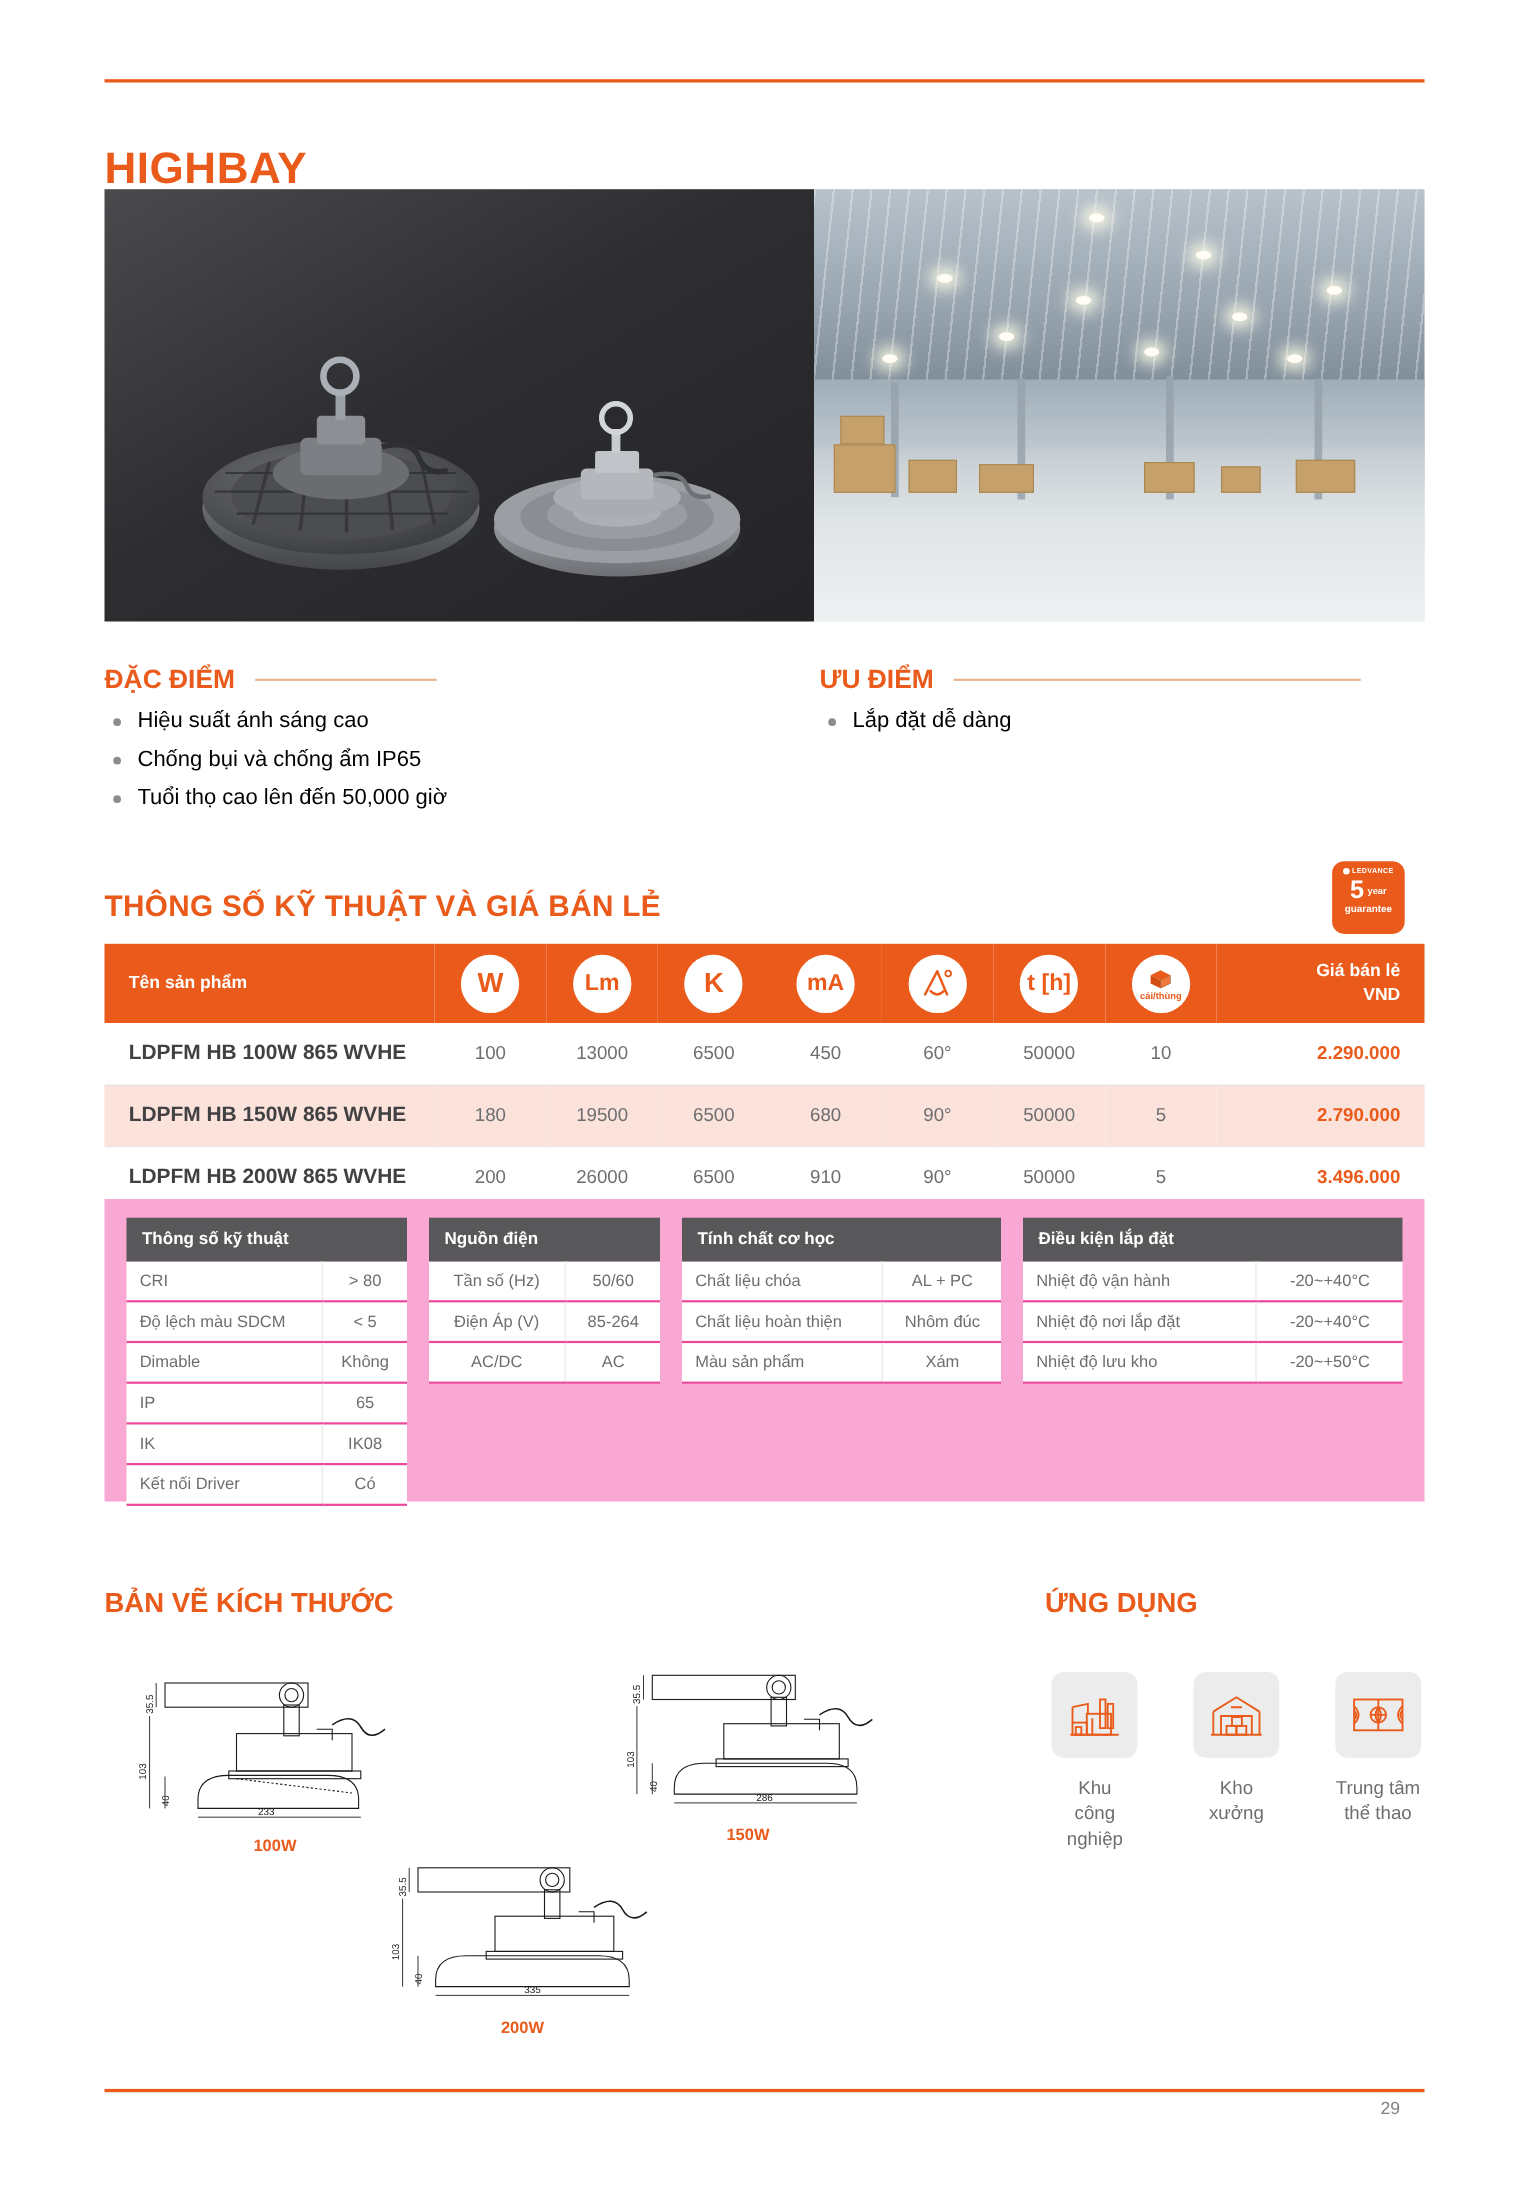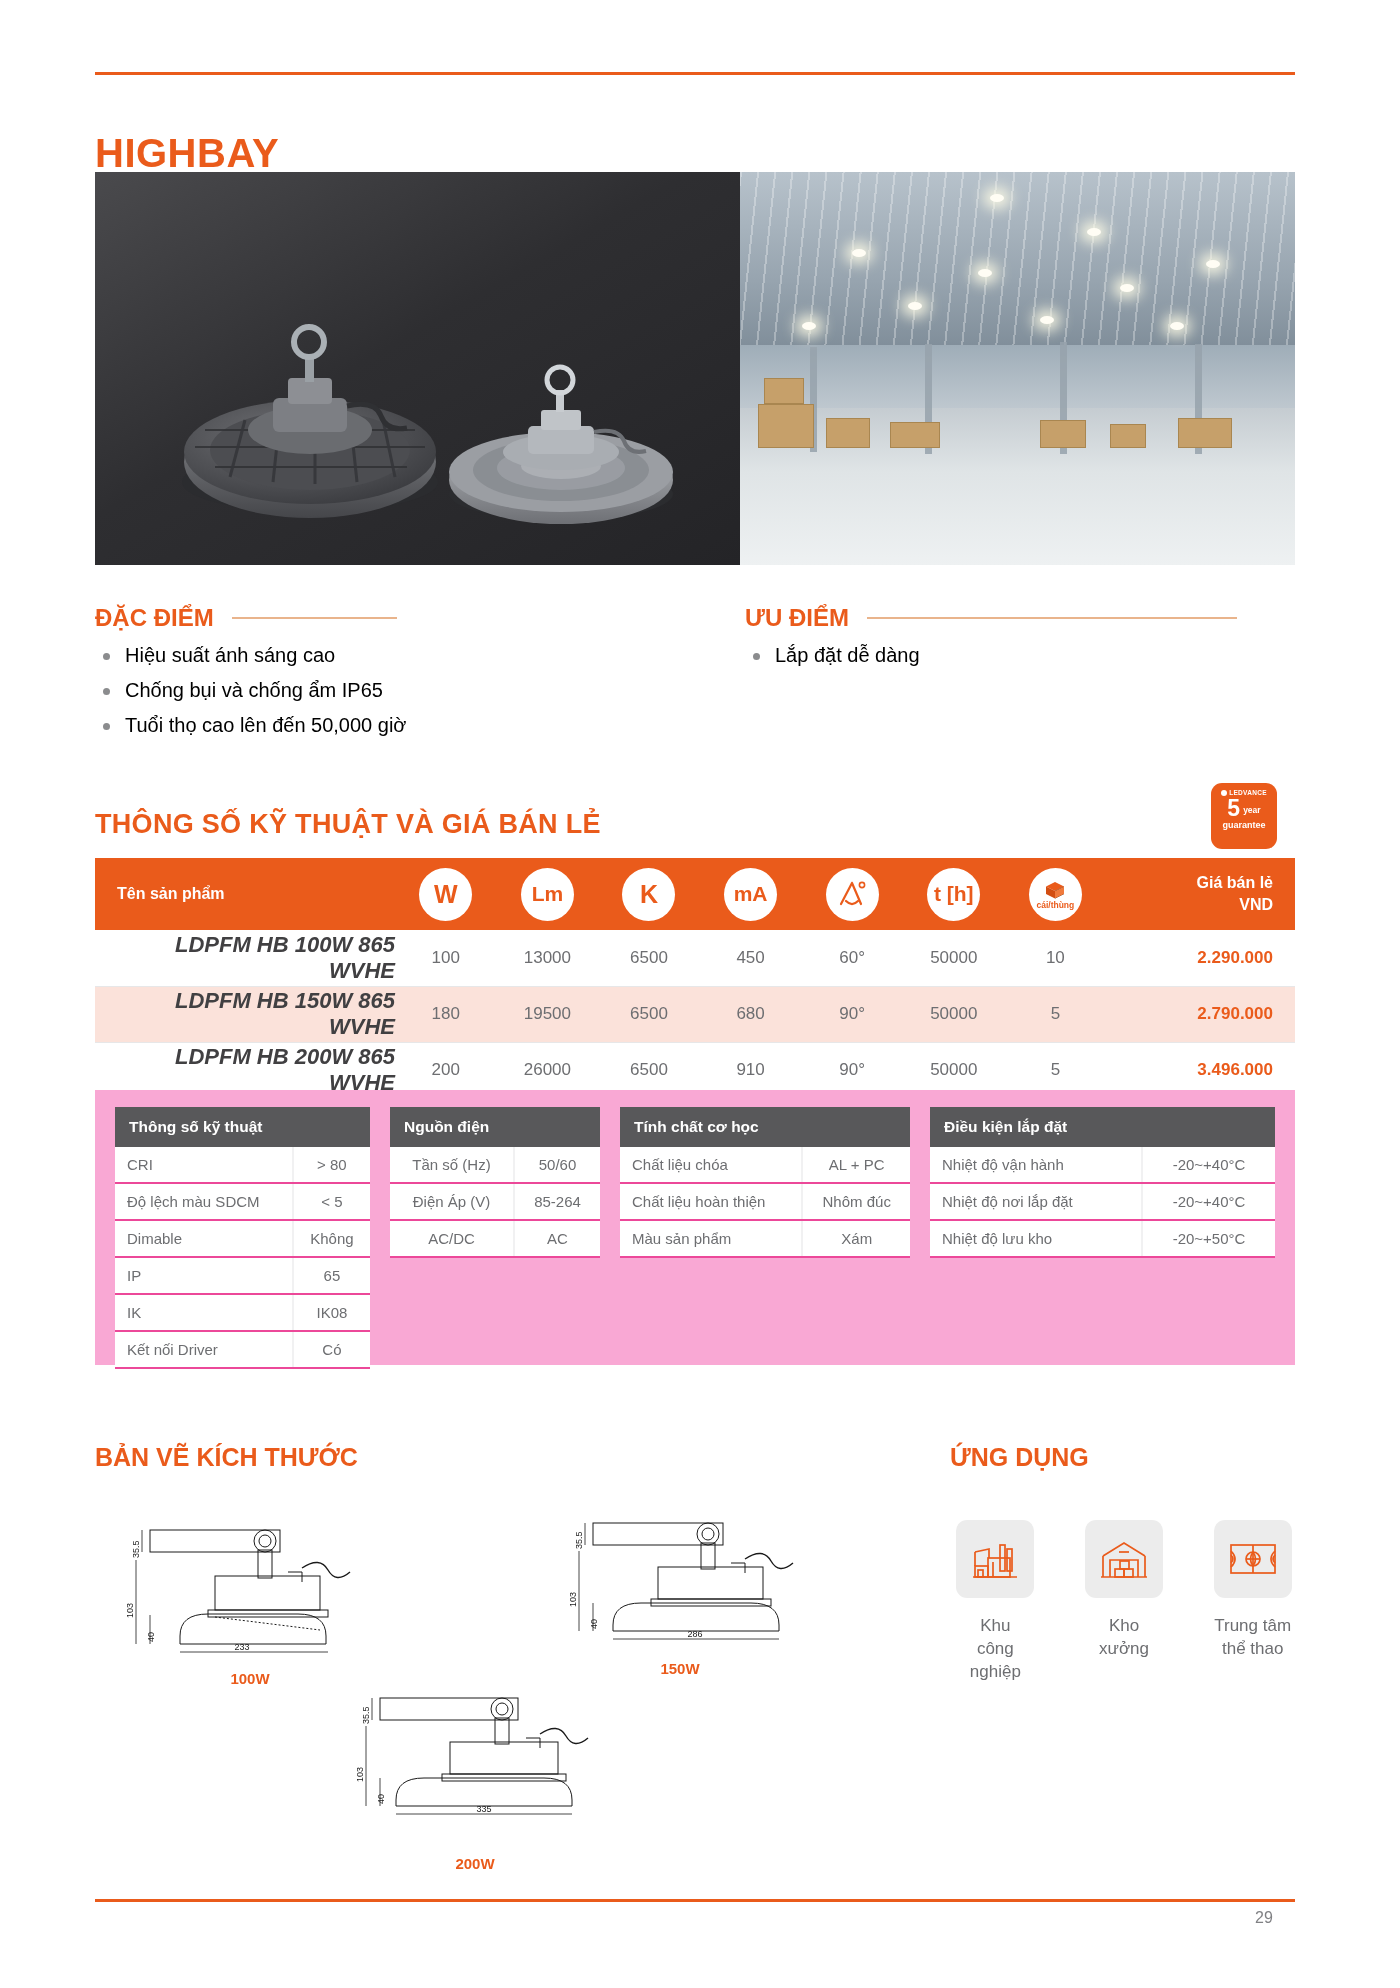--- a/index.html
+++ b/index.html
@@ -107,21 +107,21 @@
     color: #ea5b1b; display: inline-flex; align-items: center; justify-content: center;
     font-weight: bold; font-size: 25px;
   }
   .circ.sm { font-size: 21px; }
   .th-price { text-align: right; padding-right: 22px; font-size: 17px; line-height: 22px; }
 
   .ptable tbody tr { height: 56px; border-bottom: 1px solid #e7e7e8; }
   .ptable tbody tr.alt { background: #fbe2da; }
   .ptable tbody td { font-size: 17px; color: #6d6e71; text-align: center; }
   .ptable tbody td.name {
-    text-align: right; padding-left: 22px; font-weight: bold; color: #414042; font-size: 22px; font-style: italic;
+    text-align: left; padding-left: 22px; font-weight: bold; color: #414042; font-size: 19px;
   }
   .ptable tbody td.price {
     text-align: right; padding-right: 22px; font-weight: bold; color: #ea5b1b; font-size: 17px;
   }
 
   
   .specgrid {
     position: absolute; left: 95px; top: 1090px; width: 1200px; height: 275px;
     background: #f9a8d4;
   }
@@ -541,21 +541,21 @@
           <line x1="30" y1="88" x2="30" y2="116"></line>
         <line x1="46" y1="124" x2="222" y2="124"></line>
       </g>
       <g font-size="9" fill="#1a1a1a" font-family="Liberation Sans, sans-serif">
         <text transform="translate(19,34) rotate(-90)">35.5</text>
         <text transform="translate(13,92) rotate(-90)">103</text>
         <text transform="translate(34,114) rotate(-90)">40</text>
         <text x="134" y="122" text-anchor="middle">335</text>
       </g>
     </svg>
-    <div class="cap" style="top:145px; width:250px;margin-top:20px;">200W</div>
+    <div class="cap" style="top:145px; width:250px;">200W</div>
   </div>
 
   <div class="app-title">ỨNG DỤNG</div>
   <div class="apps">
 
     <div class="app">
       <div class="tile">
         <svg width="50" height="46" viewBox="0 0 50 46" stroke="#ea5b1b" stroke-width="1.7" fill="none">
           <line x1="3" y1="41" x2="47" y2="41"></line>
           <rect x="30" y="9" width="5" height="26"></rect>

